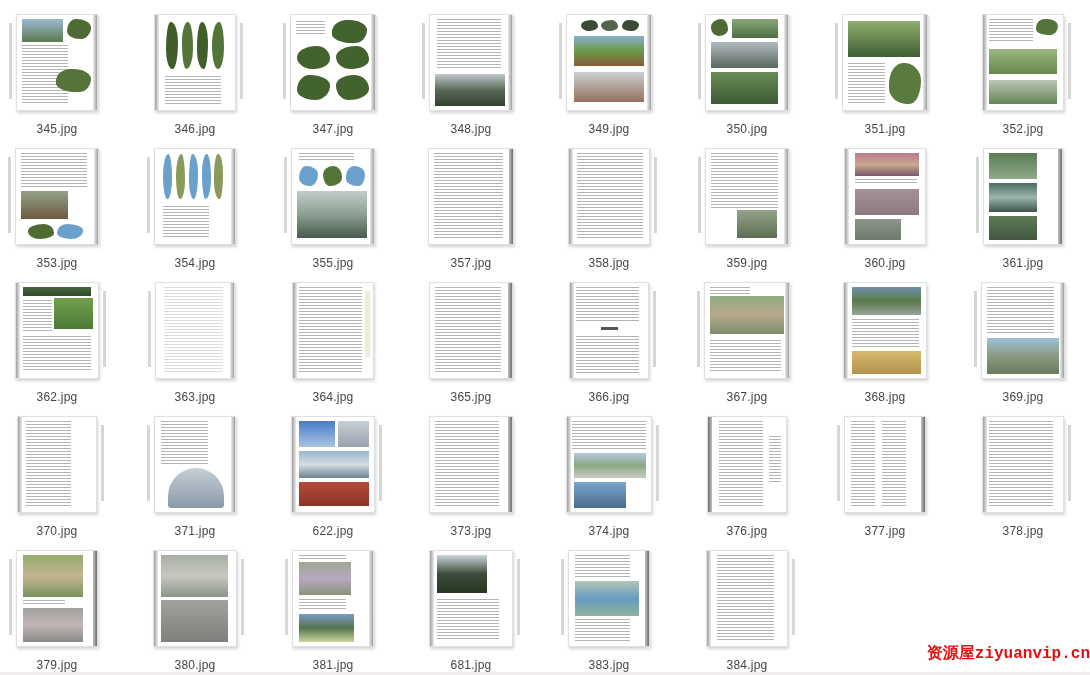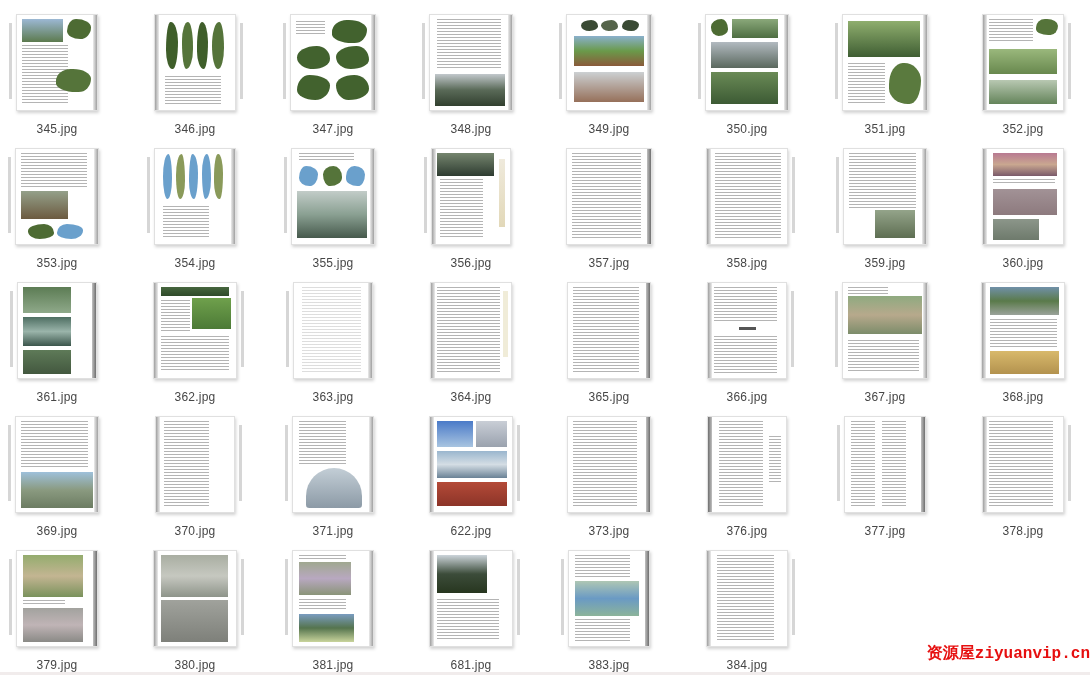--- a/index.html
+++ b/index.html
@@ -226,32 +226,20 @@
             <span style="background: rgb(106, 160, 204); border-radius: 38% 62% 45% 55% / 60% 42% 58% 40%;"></span>
             <span style="background: rgb(85, 116, 58); border-radius: 55% 45% 62% 38% / 42% 55% 45% 58%;"></span>
             <span style="background: rgb(106, 160, 204); border-radius: 45% 55% 38% 62% / 55% 45% 60% 40%;"></span>
           </div>
           <div class="bk" style="left: 6%; top: 44%; width: 86%; height: 50%; background: linear-gradient(rgb(194, 204, 200), rgb(138, 160, 146), rgb(70, 89, 76));"></div>
         </div>
     </div>
     <div class="label">355.jpg</div>
   </div>
 
-  <div class="cell">
-    <div class="holder">
-      <div class="page" style="width: 78px; height: 95px;">
-          <i class="edge l"></i>
-          <i class="sp l"></i>
-          <div class="bk" style="left: 6%; top: 4%; width: 74%; height: 24%; background: linear-gradient(rgb(117, 133, 110), rgb(46, 60, 49));"></div>
-          <div class="bk tx" style="left: 10%; top: 32%; width: 56%; height: 62%;"></div>
-          <div class="bk" style="left: 86%; top: 10%; width: 8%; height: 72%; background: linear-gradient(rgb(239, 234, 220), rgb(226, 216, 184));"></div>
-        </div>
-    </div>
-    <div class="label">356.jpg</div>
-  </div>
 
   <div class="cell">
     <div class="holder">
       <div class="page" style="width: 84px; height: 95px;">
           <i class="sp r dark"></i>
           <div class="bk tx" style="left: 6%; top: 4%; width: 82%; height: 92%;"></div>
         </div>
     </div>
     <div class="label">357.jpg</div>
   </div>
@@ -441,20 +429,32 @@
   <div class="cell">
     <div class="holder">
       <div class="page" style="width: 82px; height: 95px;">
           <i class="sp r dark"></i>
           <div class="bk tx" style="left: 6%; top: 4%; width: 78%; height: 92%;"></div>
         </div>
     </div>
     <div class="label">373.jpg</div>
   </div>
 
+  <div class="cell">
+    <div class="holder">
+      <div class="page" style="width: 84px; height: 95px;">
+          <i class="edge r"></i>
+          <i class="sp l"></i>
+          <div class="bk tx" style="left: 6%; top: 4%; width: 88%; height: 30%;"></div>
+          <div class="bk" style="left: 8%; top: 38%; width: 86%; height: 26%; background: linear-gradient(rgb(180, 200, 218), rgb(140, 168, 134), rgb(200, 204, 196));"></div>
+          <div class="bk" style="left: 8%; top: 68%; width: 62%; height: 28%; background: linear-gradient(rgb(122, 166, 206), rgb(74, 106, 140));"></div>
+        </div>
+    </div>
+    <div class="label">374.jpg</div>
+  </div>
 
 
   <div class="cell">
     <div class="holder">
       <div class="page" style="width: 78px; height: 95px;">
           <i class="sp l dark"></i>
           <div class="bk tx" style="left: 14%; top: 4%; width: 56%; height: 90%;"></div>
           <div class="bk tx" style="left: 78%; top: 20%; width: 16%; height: 50%;"></div>
         </div>
     </div>

